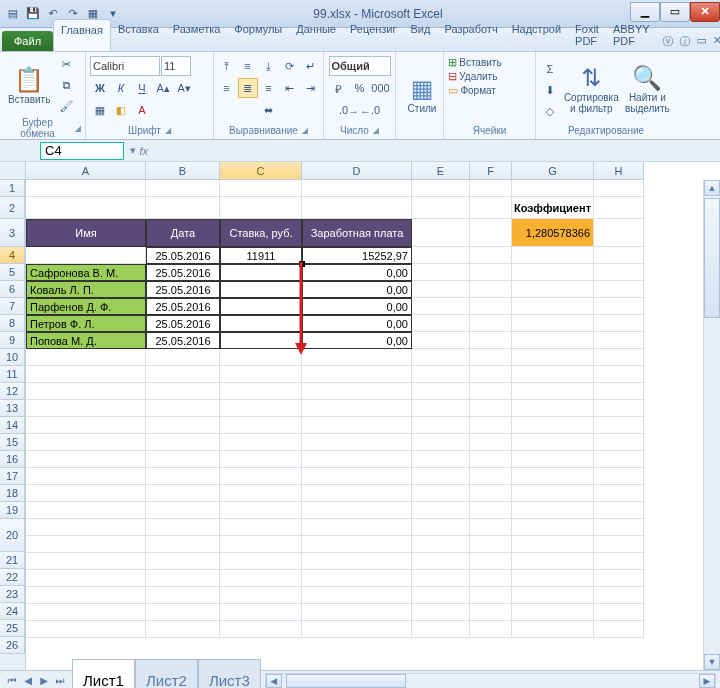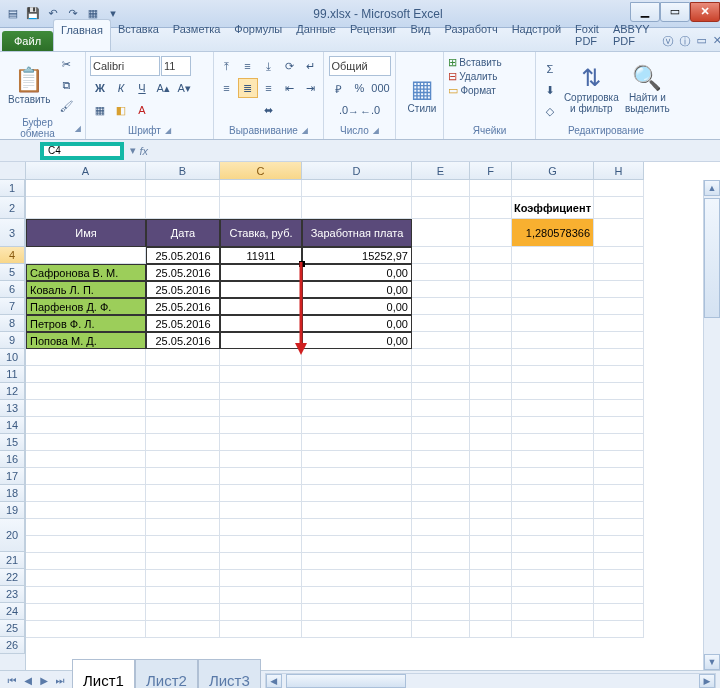--- a/index.html
+++ b/index.html
@@ -36,21 +36,21 @@
 .big-btn .lbl { font-size: 10px; color: #3b5a82; text-align:center; line-height:1.1;}
 .mini-stack { display: flex; flex-direction: column; gap: 1px; }
 .mini-row { display: flex; gap: 1px; }
 .mini { width: 20px; height: 20px; display: flex; align-items: center; justify-content: center; font-size: 11px; color: #3b5a82; cursor: pointer; border:1px solid transparent;}
 .combo { height: 20px; border: 1px solid #abc0d8; background: #fff; font-size: 11px; padding: 0 2px; color: #3b3b3b; }
 .mini.active{background:#fde7b3; border-color:#e8b456;}
 
 
 .fbar-row { height: 22px; display: flex; border-bottom: 1px solid #c8d4e4; background: #e8eff8; }
 .namebox-wrap { display:flex; align-items:center; padding-left:40px;}
-.namebox { width: 84px; height: 18px; border: 4px solid #14b8a6; background: #fff; font-size: 10px; padding: 0 4px; }
+.namebox { width: 84px; height: 18px; border: 1px solid #14b8a6; background: #fff; font-size: 13px; padding: 0 4px; }
 .fx-btns { display: flex; align-items: center; padding: 0 6px; gap: 4px; color: #6a84a8; }
 .fx-btns span{cursor:pointer;}
 .formula-input { flex: 1; height: 18px; border: 1px solid #abc0d8; background: #fff; font-size: 11px; padding: 0 4px; margin:2px 18px 2px 0;}
 
 
 .grid-wrap { position: relative; height: 490px; overflow: hidden; display:flex;}
 .rowhdrs { width: 26px; background: #e8eff8; border-right:1px solid #c0cfde;}
 .colhdrs-row { height: 18px; display: flex; }
 .corner { width: 26px; height: 18px; background: #e8eff8; border-right:1px solid #c0cfde; border-bottom:1px solid #c0cfde;}
 .colhdr { height: 18px; background: linear-gradient(#f2f7fd,#e3ecf6); border-right: 1px solid #c0cfde; border-bottom: 1px solid #c0cfde; display: flex; align-items: center; justify-content: center; font-size: 11px; color: #3b5a82; }
@@ -200,21 +200,21 @@
       </div>
     </div>
     <div class="rgroup-label">
         <span>Выравнивание</span>
         <span class="dl">◢</span>
       </div>
   </div>
 
   <div class="rgroup" style="width:72px;">
     <div class="rgroup-body" style="flex-direction:column; gap:2px; padding-top:2px;">
-      <input class="combo" style="width: 62px;" value="Общий">
+      <input class="combo" style="width: 62px; font-weight: bold;" value="Общий">
       <div class="mini-row">
         <div class="mini">₽</div>
         <div class="mini">%</div>
         <div class="mini">000</div>
       </div>
       <div class="mini-row">
         <div class="mini">.0→</div>
         <div class="mini">←.0</div>
       </div>
     </div>

